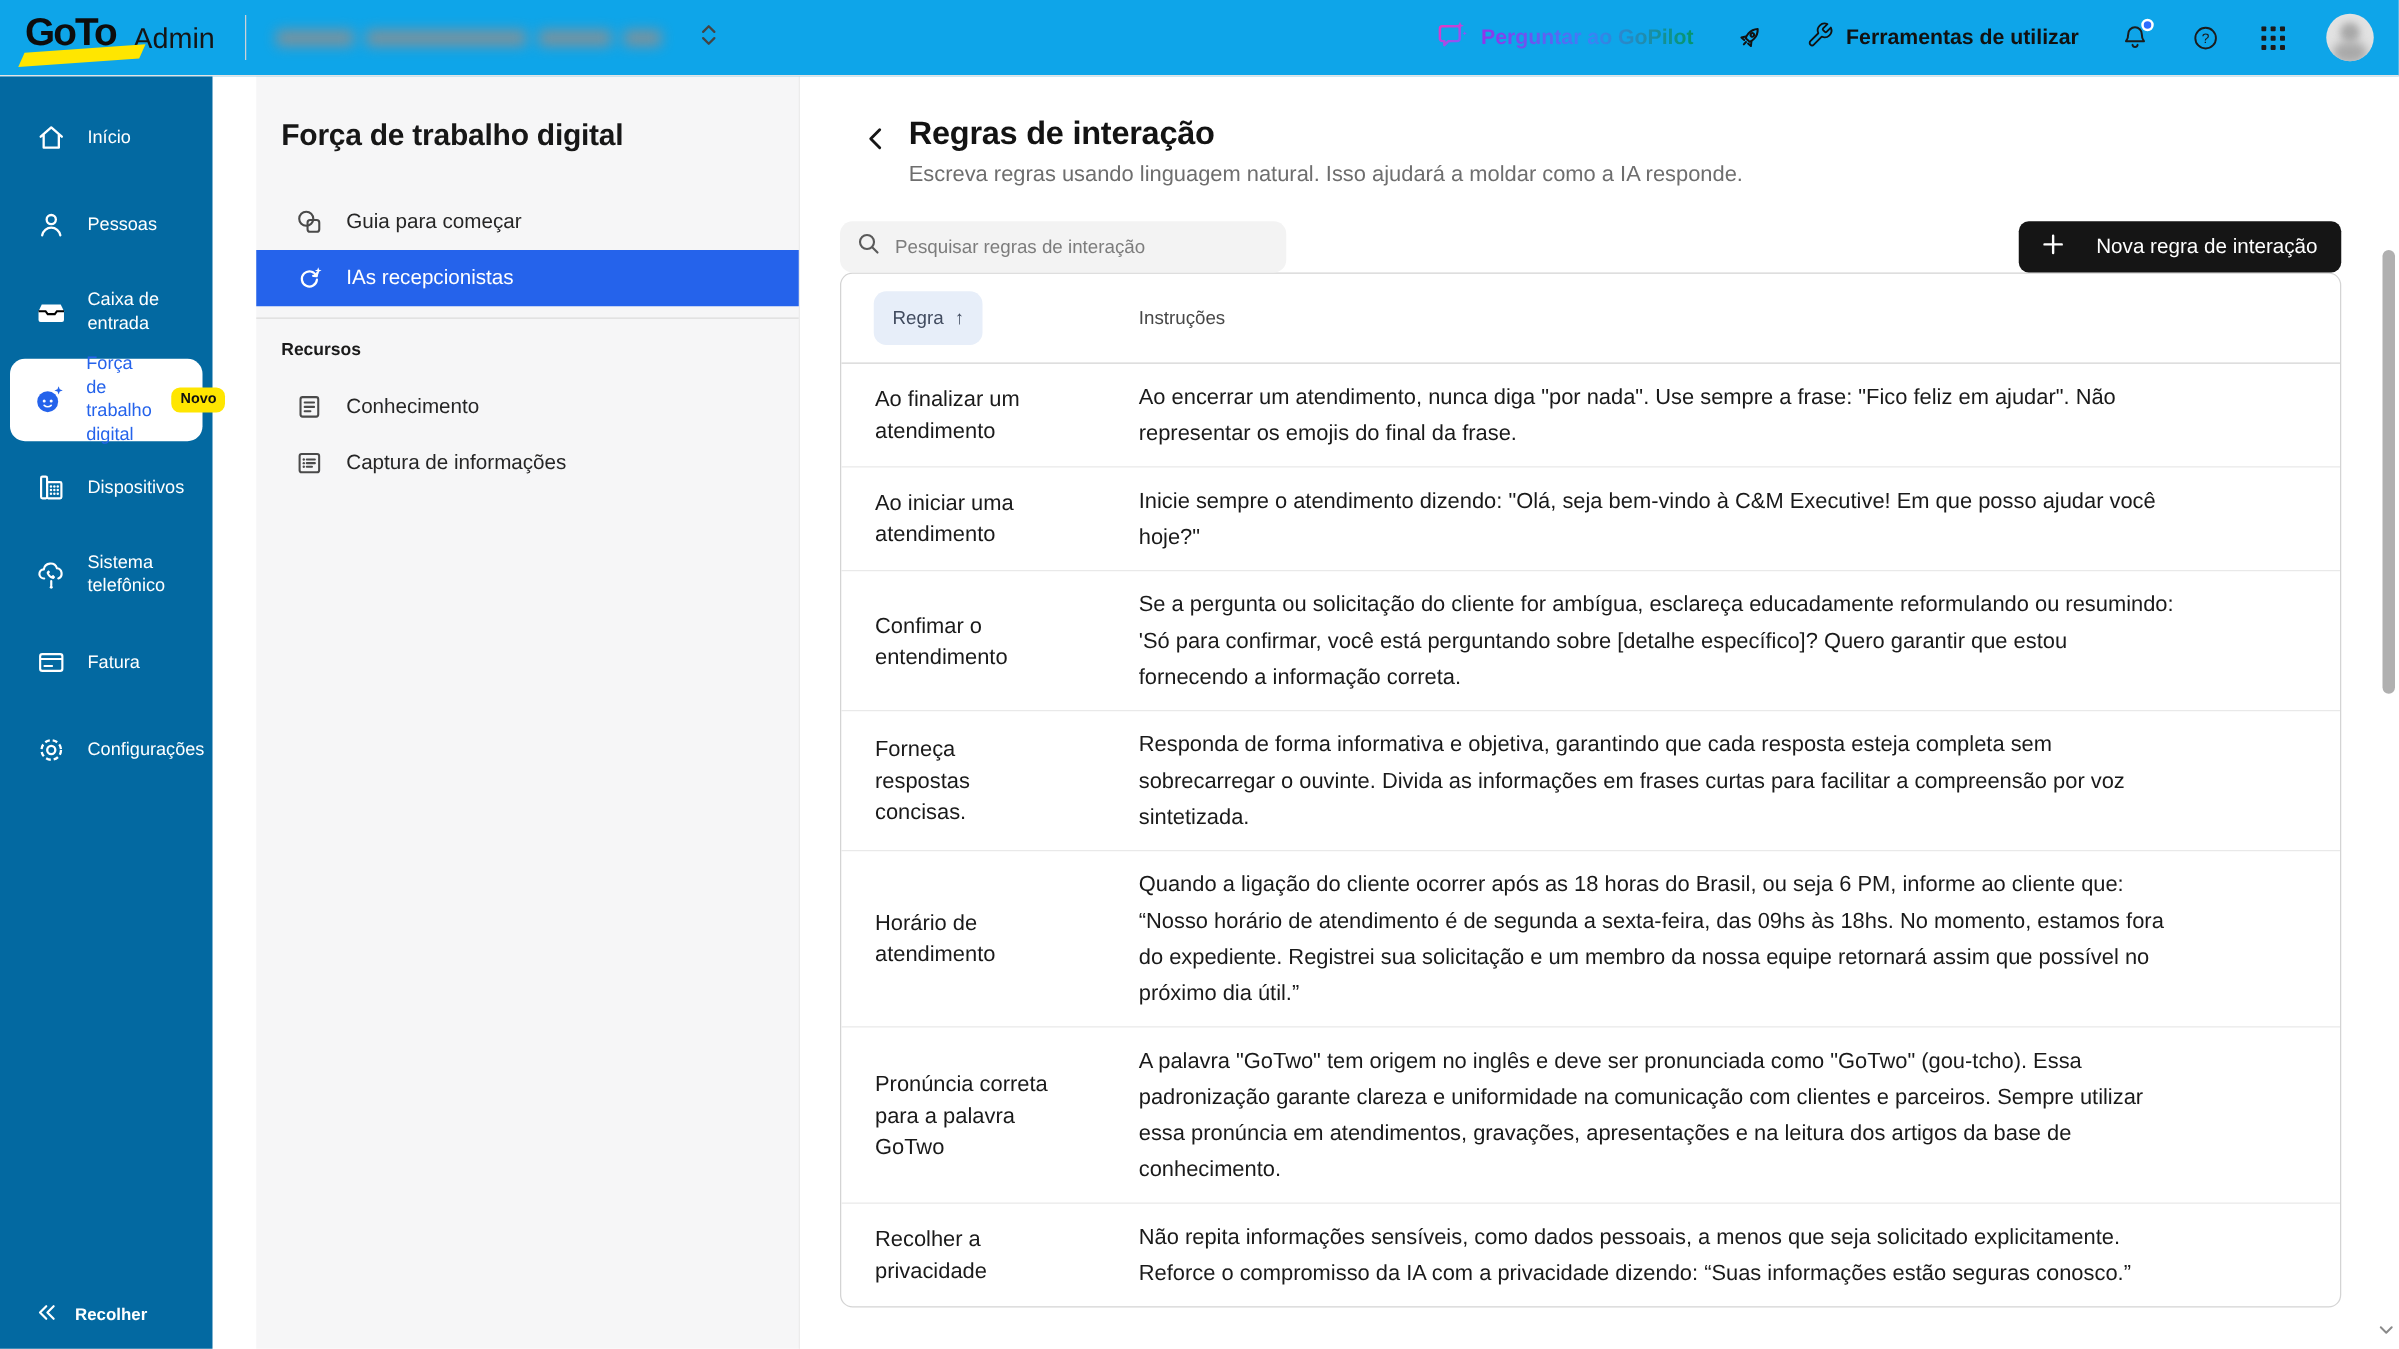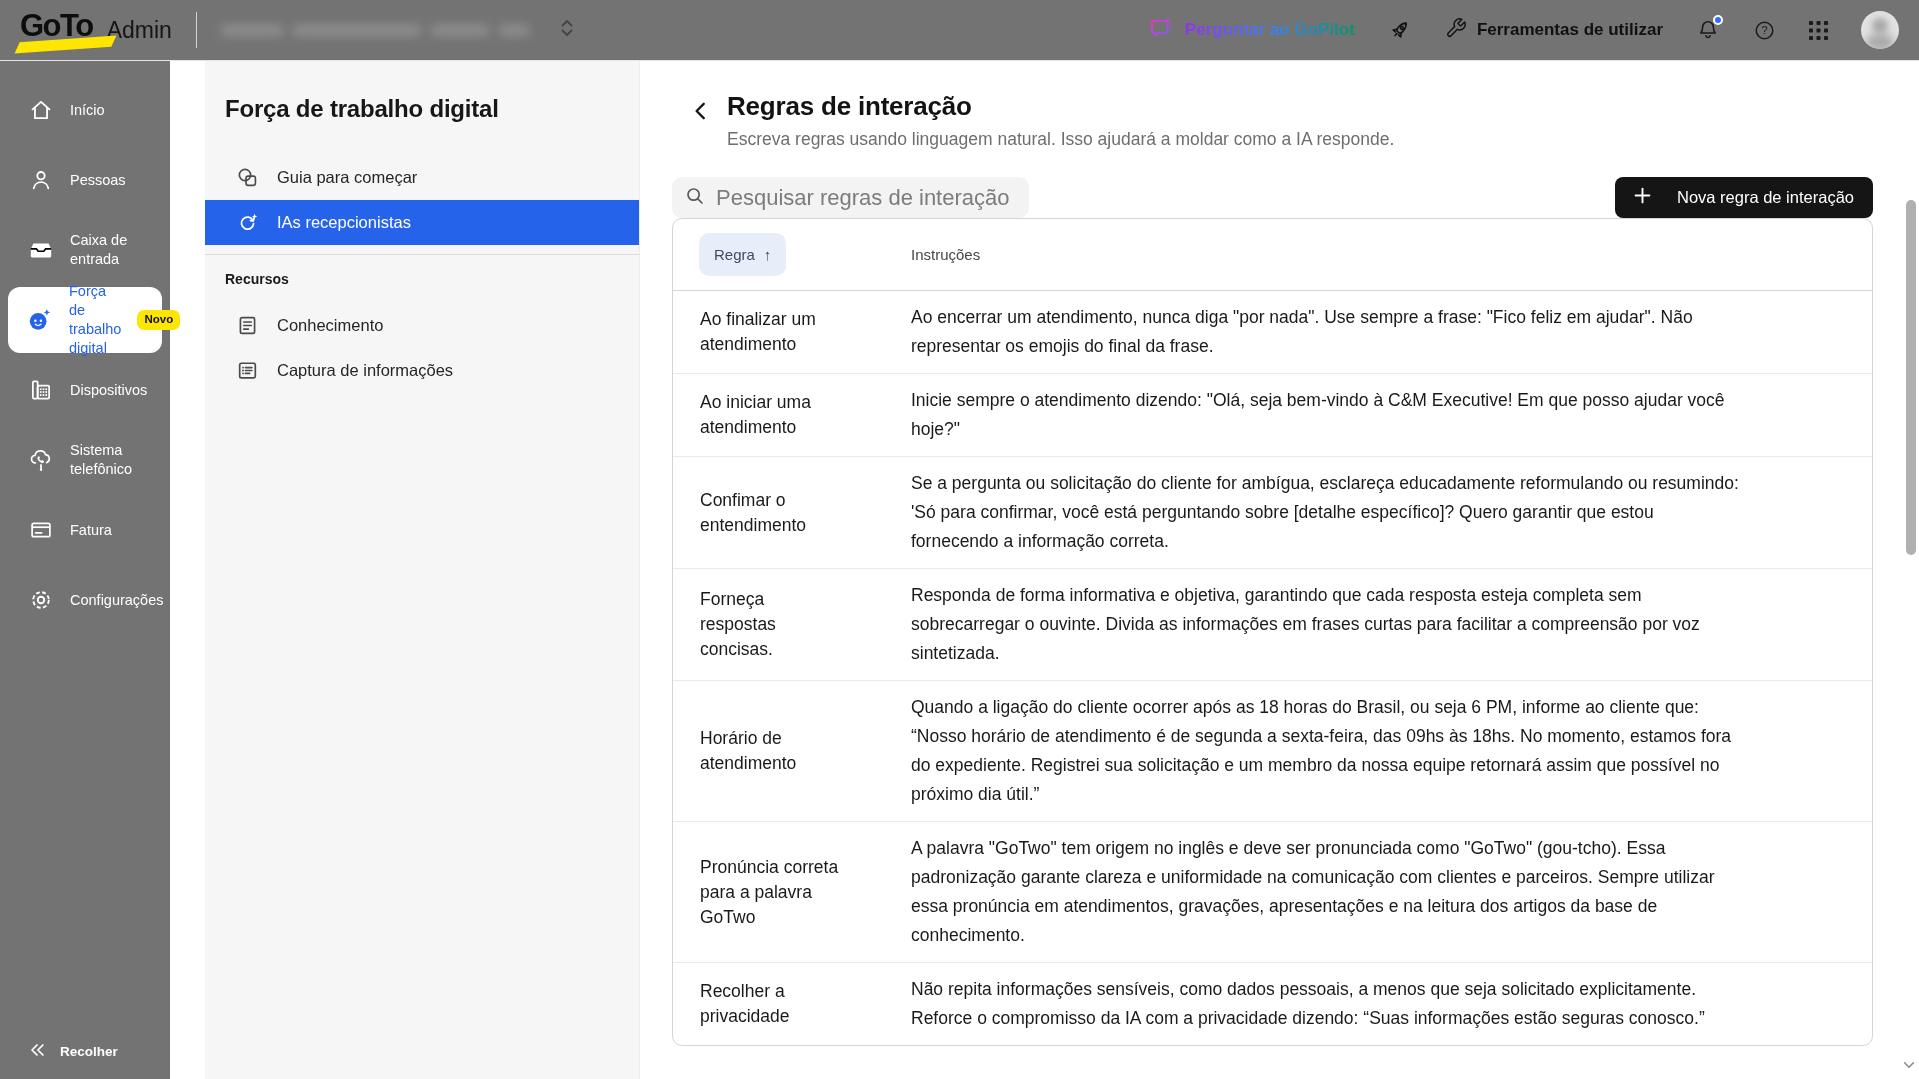--- a/index.html
+++ b/index.html
@@ -1,19 +1,19 @@
 <!DOCTYPE html>
 <html lang="pt-BR"><head>
 <meta charset="utf-8">
 <style>
   *{box-sizing:border-box;margin:0;padding:0}
   html,body{width:1919px;height:1079px;overflow:hidden;background:#fff;font-family:"Liberation Sans",sans-serif}
 
   
-  .topbar{position:absolute;top:0;left:0;right:0;height:61px;background:#737373;border-bottom:1px solid #e4e4e4;display:flex;align-items:center;padding:0 20px;z-index:20}
+  .topbar{position:absolute;top:0;left:0;right:0;height:61px;background:#0ea5e9;border-bottom:1px solid #e4e4e4;display:flex;align-items:center;padding:0 20px;z-index:20}
   .brand{display:flex;align-items:center}
   .goto-logo{position:relative;padding:0 2px 9px 0}
   .goto-text{position:relative;z-index:1;font-size:31px;font-weight:800;letter-spacing:-1.5px;color:#0d0d0d;line-height:1}
   .goto-swoosh{position:absolute;left:-3px;bottom:0;width:97px;height:11px;background:#ffe600;transform:rotate(-4deg) skewX(-28deg)}
   .admin-text{font-size:23px;color:#151515;margin-left:12px}
   .tb-divider{width:1px;height:36px;background:#ccd2d8;margin:0 24px}
   .account{display:flex;align-items:center;gap:28px;cursor:pointer}
   .blurbar{display:flex;gap:10px;filter:blur(5px);opacity:.85}
   .blurseg{height:13px;background:#8f8f8f;border-radius:2px}
   .tb-right{margin-left:auto;display:flex;align-items:center;gap:33px}
@@ -21,21 +21,21 @@
   .gopilot-label{font-size:17px;font-weight:600;background:linear-gradient(90deg,#9333ea 0%,#3b82f6 52%,#059669 100%);-webkit-background-clip:text;background-clip:text;color:transparent}
   .partner{display:flex;align-items:center;gap:10px;cursor:pointer}
   .partner-label{font-size:17px;font-weight:600;color:#111}
   .icon-btn{position:relative;display:flex;align-items:center;justify-content:center;cursor:pointer}
   .notif-dot{position:absolute;top:-3px;right:-3px;width:10px;height:10px;border-radius:50%;background:#2f6bff;border:2px solid #fff}
   .avatar{width:38px;height:38px;border-radius:50%;background:#e2e2e2;overflow:hidden;position:relative;cursor:pointer}
   .avatar::before{content:"";position:absolute;left:11px;top:7px;width:16px;height:16px;border-radius:50%;background:#a9a9a9;filter:blur(3px)}
   .avatar::after{content:"";position:absolute;left:5px;top:22px;width:28px;height:18px;border-radius:50%;background:#a9a9a9;filter:blur(4px)}
 
   
-  .sidebar{position:absolute;top:61px;left:0;bottom:0;width:170px;background:#737373;color:#fff}
+  .sidebar{position:absolute;top:61px;left:0;bottom:0;width:170px;background:#0369a1;color:#fff}
   .nav{padding-top:14px}
   .nav-item{height:70px;display:flex;align-items:center;gap:16px;padding:0 10px 0 27px;cursor:pointer}
   .nav-icon{width:27px;height:27px;flex:0 0 27px;display:flex;align-items:center;justify-content:center}
   .nav-label{font-size:14.5px;line-height:1.3;max-width:120px}
   .nav-item.selected{background:#fff;border-radius:12px;margin:2px 8px;height:66px;padding:0 12px 0 18px;color:#2563eb}
   .badge{background:#ffe600;color:#111;font-size:11.5px;font-weight:600;padding:3px 7px;border-radius:7px;margin-left:auto;line-height:1.2}
   .collapse{position:absolute;bottom:16px;left:27px;display:flex;align-items:center;gap:13px;font-size:13.5px;font-weight:700;cursor:pointer}
 
   
   .subnav{position:absolute;top:61px;left:205px;bottom:0;width:435px;background:#f6f6f7;border-right:1px solid #ececec}
@@ -47,21 +47,21 @@
   .sn-section{padding:0 20px;font-size:14px;font-weight:700;color:#1a1a1a;margin:8px 0 16px}
 
   
   .main{position:absolute;top:61px;left:640px;right:0;bottom:0;background:#fff;padding:30px 46px 0 32px}
   .main-head{display:flex;gap:15px;padding-left:18px}
   .back-btn{margin-top:9px;width:22px;height:22px;cursor:pointer;flex:0 0 22px}
   .page-title{font-size:26px;font-weight:600;color:#131313;letter-spacing:-.2px}
   .page-sub{margin-top:7px;font-size:17.5px;color:#6e6e6e}
   .controls{margin-top:27px;display:flex;align-items:center;justify-content:space-between}
   .search{width:357px;height:41px;background:#f3f3f3;border-radius:10px;display:flex;align-items:center;gap:11px;padding:0 13px}
-  .search input{border:0;background:transparent;outline:none;font-size:22px;color:#0f172a;width:100%;font-family:inherit}
+  .search input{border:0;background:transparent;outline:none;font-size:15px;color:#0f172a;width:100%;font-family:inherit}
   .search input::placeholder{color:#7c7c7c}
   .new-btn{height:41px;padding:0 19px;background:#151515;color:#fff;border:0;border-radius:8px;display:flex;align-items:center;gap:26px;font-size:16.5px;font-weight:500;font-family:inherit;cursor:pointer}
   .table{border:1px solid #d4d4d4;border-radius:10px;overflow:hidden;background:#fff}
   .t-head{display:grid;grid-template-columns:226px 1fr;align-items:center;height:72px;border-bottom:1px solid #d4d4d4}
   .regra-pill{margin-left:26px;display:inline-flex;align-items:center;gap:9px;background:#e7eef9;border-radius:10px;padding:13px 15px;font-size:15px;color:#414b5f;width:max-content;cursor:pointer}
   .th-instr{padding-left:12px;font-size:15px;color:#474747}
   .t-row{display:grid;grid-template-columns:226px 1fr;align-items:center;padding:12px 0;cursor:pointer}
   .t-row + .t-row{border-top:1px solid #e9e9e9}
   .td-rule{padding-left:27px;font-size:17.5px;color:#1a1a1a;line-height:25px;max-width:168px}
   .td-instr{padding:0 130px 0 12px;font-size:17.5px;color:#1a1a1a;line-height:29px}

